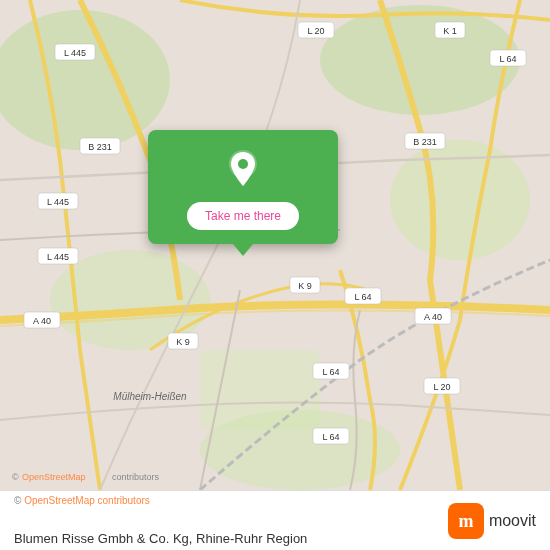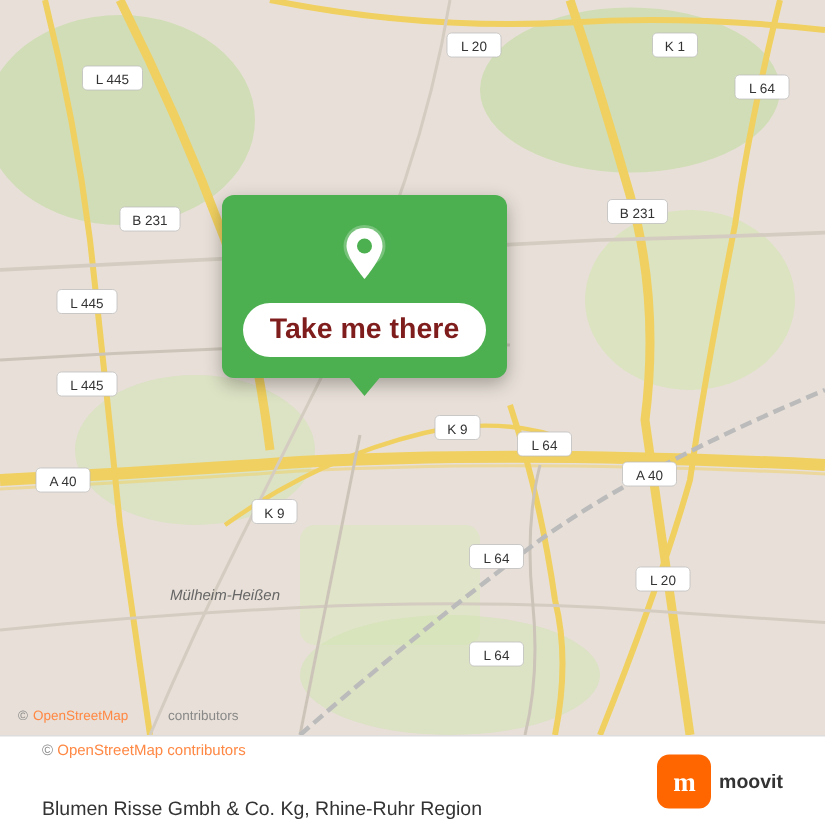--- a/index.html
+++ b/index.html
@@ -55,39 +55,39 @@
     }
 
     .location-pin {
       width: 44px;
       height: 44px;
       margin-bottom: 10px;
     }
 
     #take-me-there-btn {
       background: white;
-      color: #7f1d1d;
+      color: #ec4899;
       border: none;
       border-radius: 20px;
       padding: 7px 18px;
-      font-size: 19px;
-      font-weight: 700;
+      font-size: 12px;
+      font-weight: 400;
       cursor: pointer;
       white-space: nowrap;
     }
 
     
     #bottom-bar {
       width: 550px;
       height: 60px;
       background: white;
       display: flex;
       align-items: center;
       justify-content: space-between;
-      padding: 0 28px;
+      padding: 0 14px;
       border-top: 1px solid #ddd;
       position: relative;
       z-index: 20;
     }
 
     #bottom-left {
       display: flex;
       flex-direction: column;
       gap: 2px;
     }
@@ -122,23 +122,23 @@
 
     .moovit-m {
       color: white;
       font-size: 18px;
       font-weight: bold;
       font-family: Georgia, serif;
       line-height: 1;
     }
 
     .moovit-text {
-      font-size: 13px;
+      font-size: 16px;
       color: #333;
-      font-weight: bold;
+      font-weight: normal;
     }
   </style>
 </head>
 <body>
 
 <div id="map-container">
   <svg id="map-svg" viewBox="0 0 550 490" xmlns="http://www.w3.org/2000/svg">
 
     <rect width="550" height="490" fill="#e8e0d8"></rect>
 

